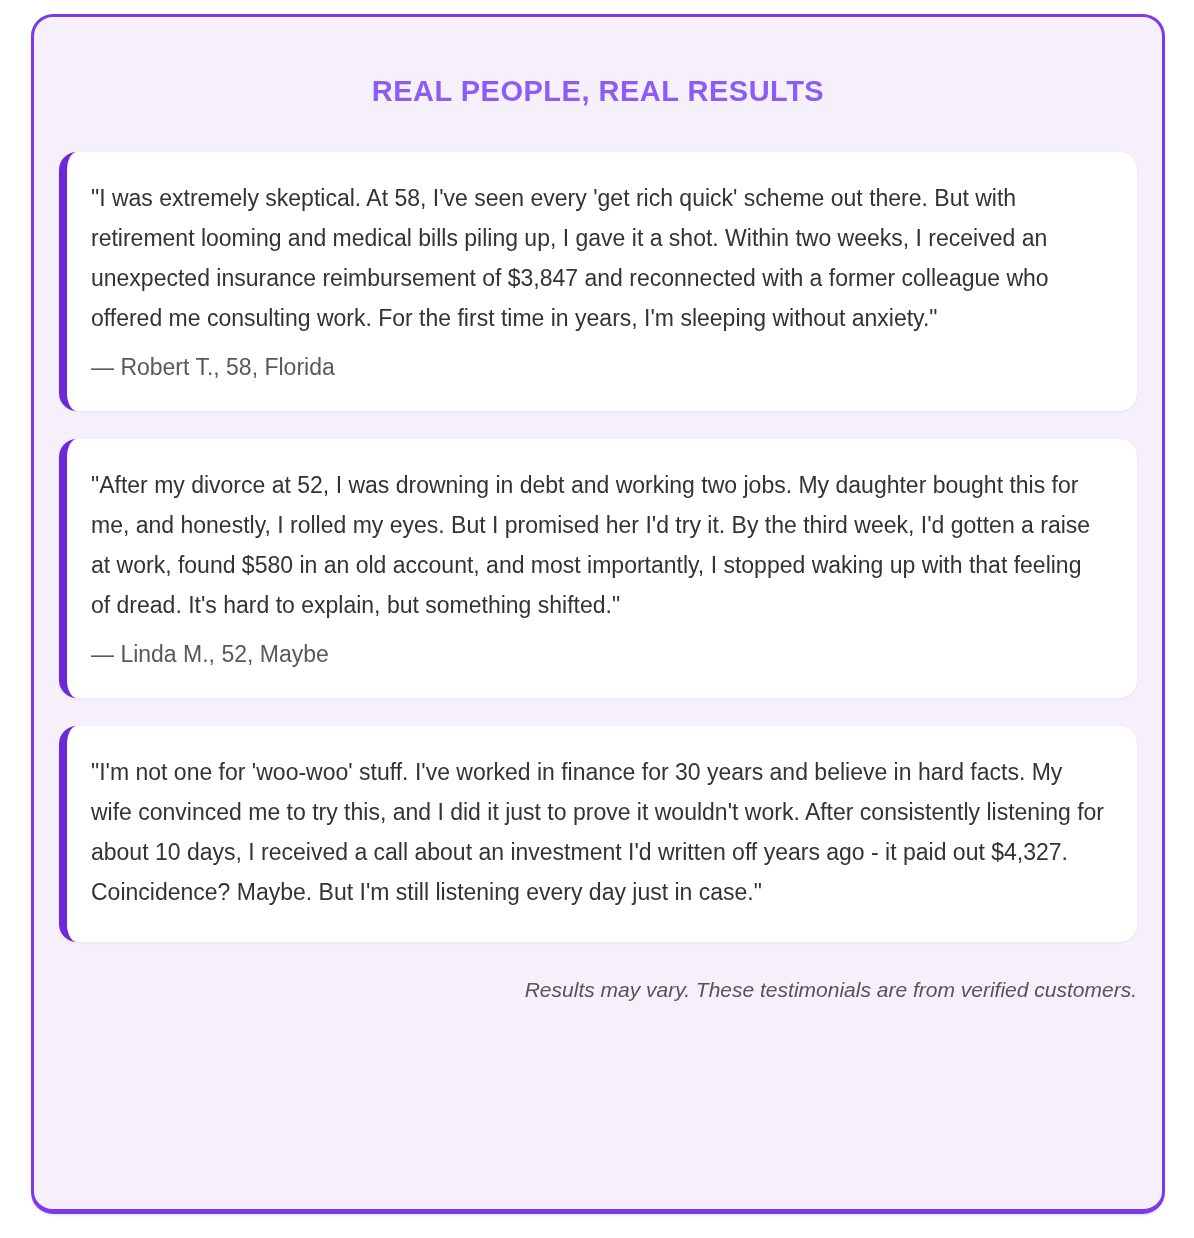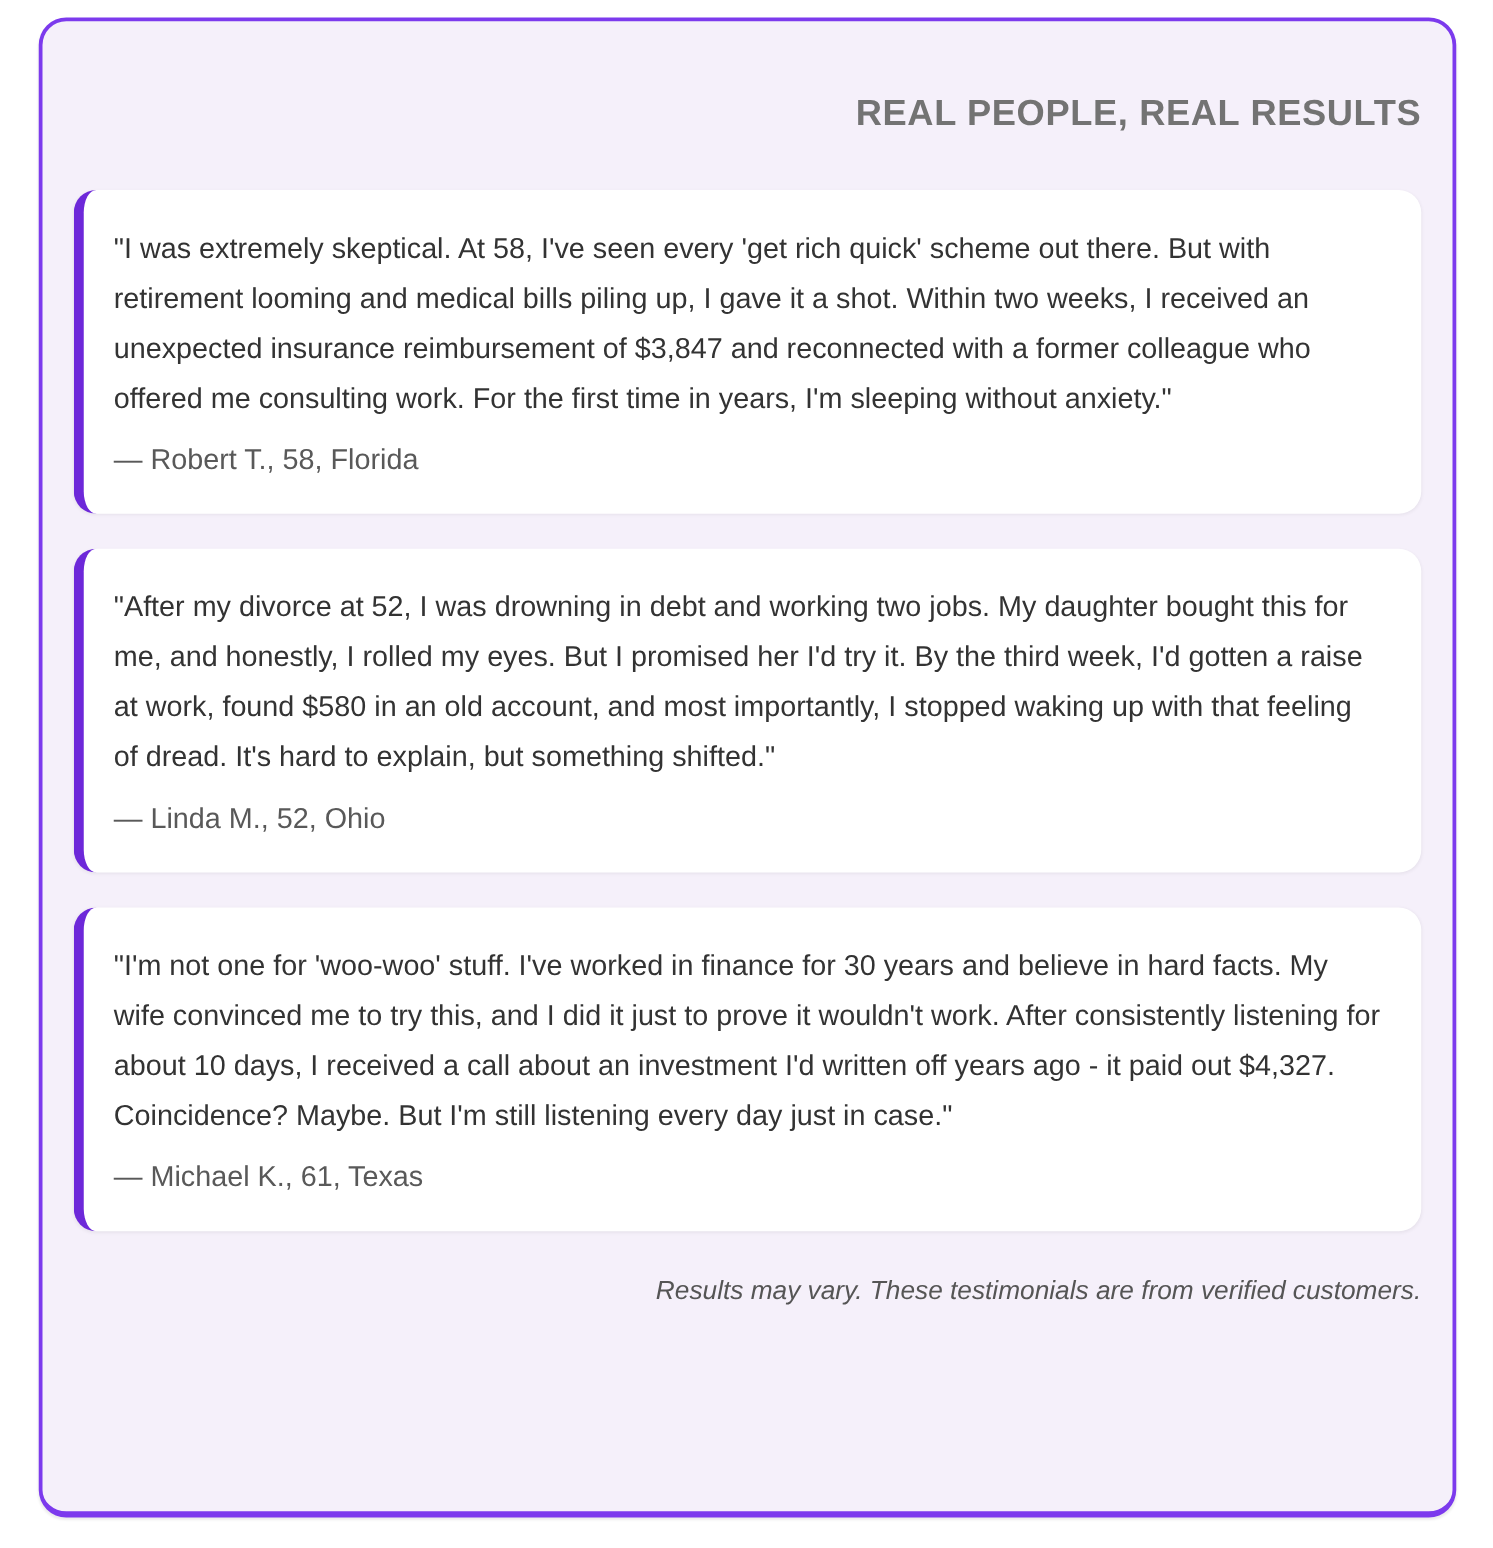--- a/index.html
+++ b/index.html
@@ -23,25 +23,25 @@
     height: 1200px;
     background: #f5f0fa;
     border: 3px solid #7c3aed;
     border-bottom-width: 5px;
     border-radius: 22px;
     padding: 58px 25px 34px 25px;
     box-shadow: 0 2px 2px rgba(0,0,0,0.08);
   }
   .title {
     margin: 0 0 44px 0;
-    text-align: right;
+    text-align: center;
     font-size: 29px;
     font-weight: bold;
     letter-spacing: 0.5px;
-    color: #737373;
+    color: #8b5cf6;
   }
   .card {
     background: #ffffff;
     border-left: 8px solid #6d28d9;
     border-radius: 18px;
     padding: 26px 30px 30px 24px;
     margin-bottom: 28px;
     box-shadow: 0 1px 3px rgba(0,0,0,0.06);
   }
   .quote {
@@ -71,24 +71,23 @@
 
     <h2 class="title">REAL PEOPLE, REAL RESULTS</h2>
 
     <div class="card">
       <p class="quote">"I was extremely skeptical. At 58, I've seen every 'get rich quick' scheme out there. But with retirement looming and medical bills piling up, I gave it a shot. Within two weeks, I received an unexpected insurance reimbursement of $3,847 and reconnected with a former colleague who offered me consulting work. For the first time in years, I'm sleeping without anxiety."</p>
       <p class="attribution">— Robert T., 58, Florida</p>
     </div>
 
     <div class="card">
       <p class="quote">"After my divorce at 52, I was drowning in debt and working two jobs. My daughter bought this for me, and honestly, I rolled my eyes. But I promised her I'd try it. By the third week, I'd gotten a raise at work, found $580 in an old account, and most importantly, I stopped waking up with that feeling of dread. It's hard to explain, but something shifted."</p>
-      <p class="attribution">— Linda M., 52, Ohio</p>
+      <p class="attribution">— Linda M., 52, Maybe</p>
     </div>
 
     <div class="card">
       <p class="quote">"I'm not one for 'woo-woo' stuff. I've worked in finance for 30 years and believe in hard facts. My wife convinced me to try this, and I did it just to prove it wouldn't work. After consistently listening for about 10 days, I received a call about an investment I'd written off years ago - it paid out $4,327. Coincidence? Maybe. But I'm still listening every day just in case."</p>
-      <p class="attribution">— Michael K., 61, Texas</p>
     </div>
 
     <p class="disclaimer">Results may vary. These testimonials are from verified customers.</p>
 
   </div>
 </div>
 
 </body></html>

